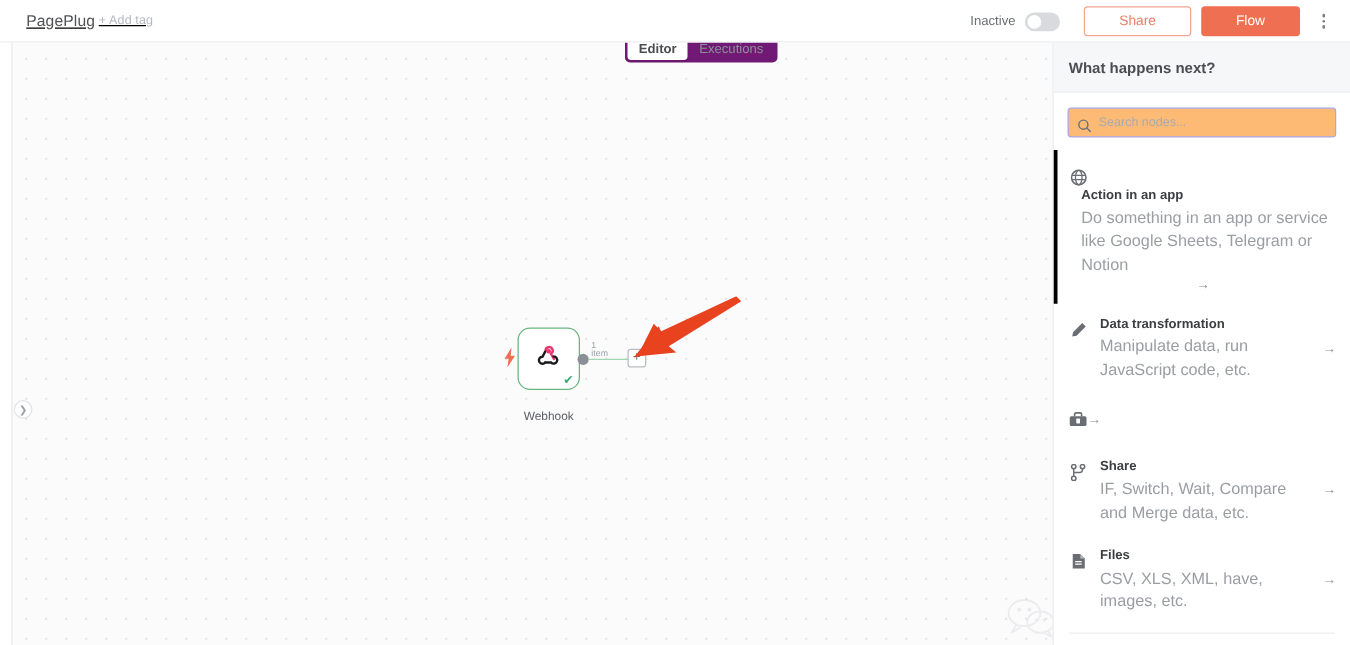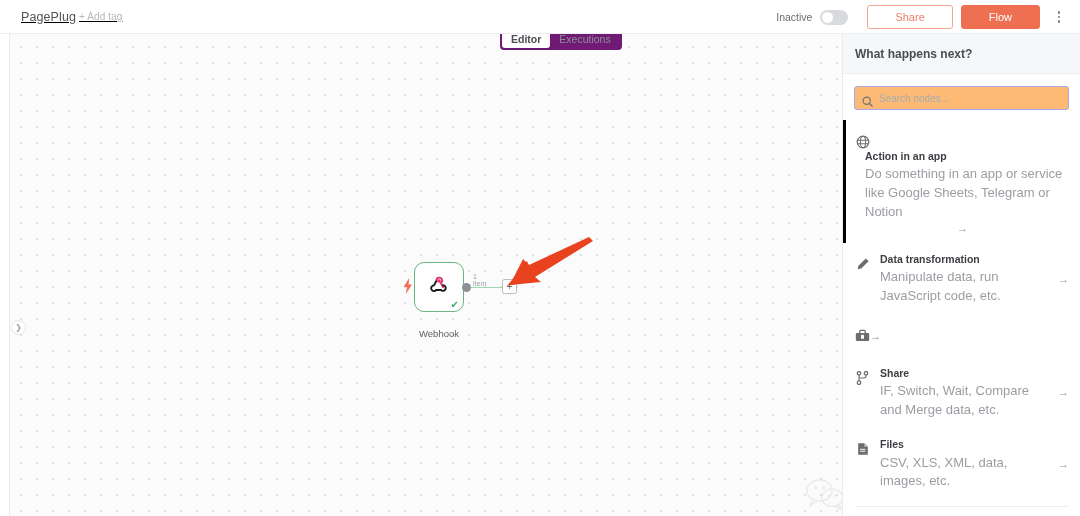--- a/index.html
+++ b/index.html
@@ -326,21 +326,21 @@
       <div class="pitem">
         <span class="picon">
           <svg width="12" height="14" viewBox="0 0 13 16" fill="none">
             <path d="M1 1.4h7l4 4v9.2H1z" fill="#6a6d72"></path>
             <path d="M8 1.4v4h4" fill="#b9bbbf"></path>
             <path d="M3.2 8.4h6M3.2 10.6h6" stroke="#fff" stroke-width="1.1"></path>
           </svg>
         </span>
         <div class="ptext">
           <div class="ptitle">Files</div>
-          <div class="pdesc">CSV, XLS, XML, data, images, etc.</div>
+          <div class="pdesc">CSV, XLS, XML, have, images, etc.</div>
         </div>
         <span class="parrow">→</span>
       </div>
 
       <div class="pdivider"></div>
 
       <div class="pitem">
         <span class="picon">
           <svg width="11" height="16" viewBox="0 0 10 16" fill="none">
             <path d="M6.2 0L0.6 9h3.3l-1 7 6.1-9.4H5.6L6.2 0z" fill="#5e6166"></path>

